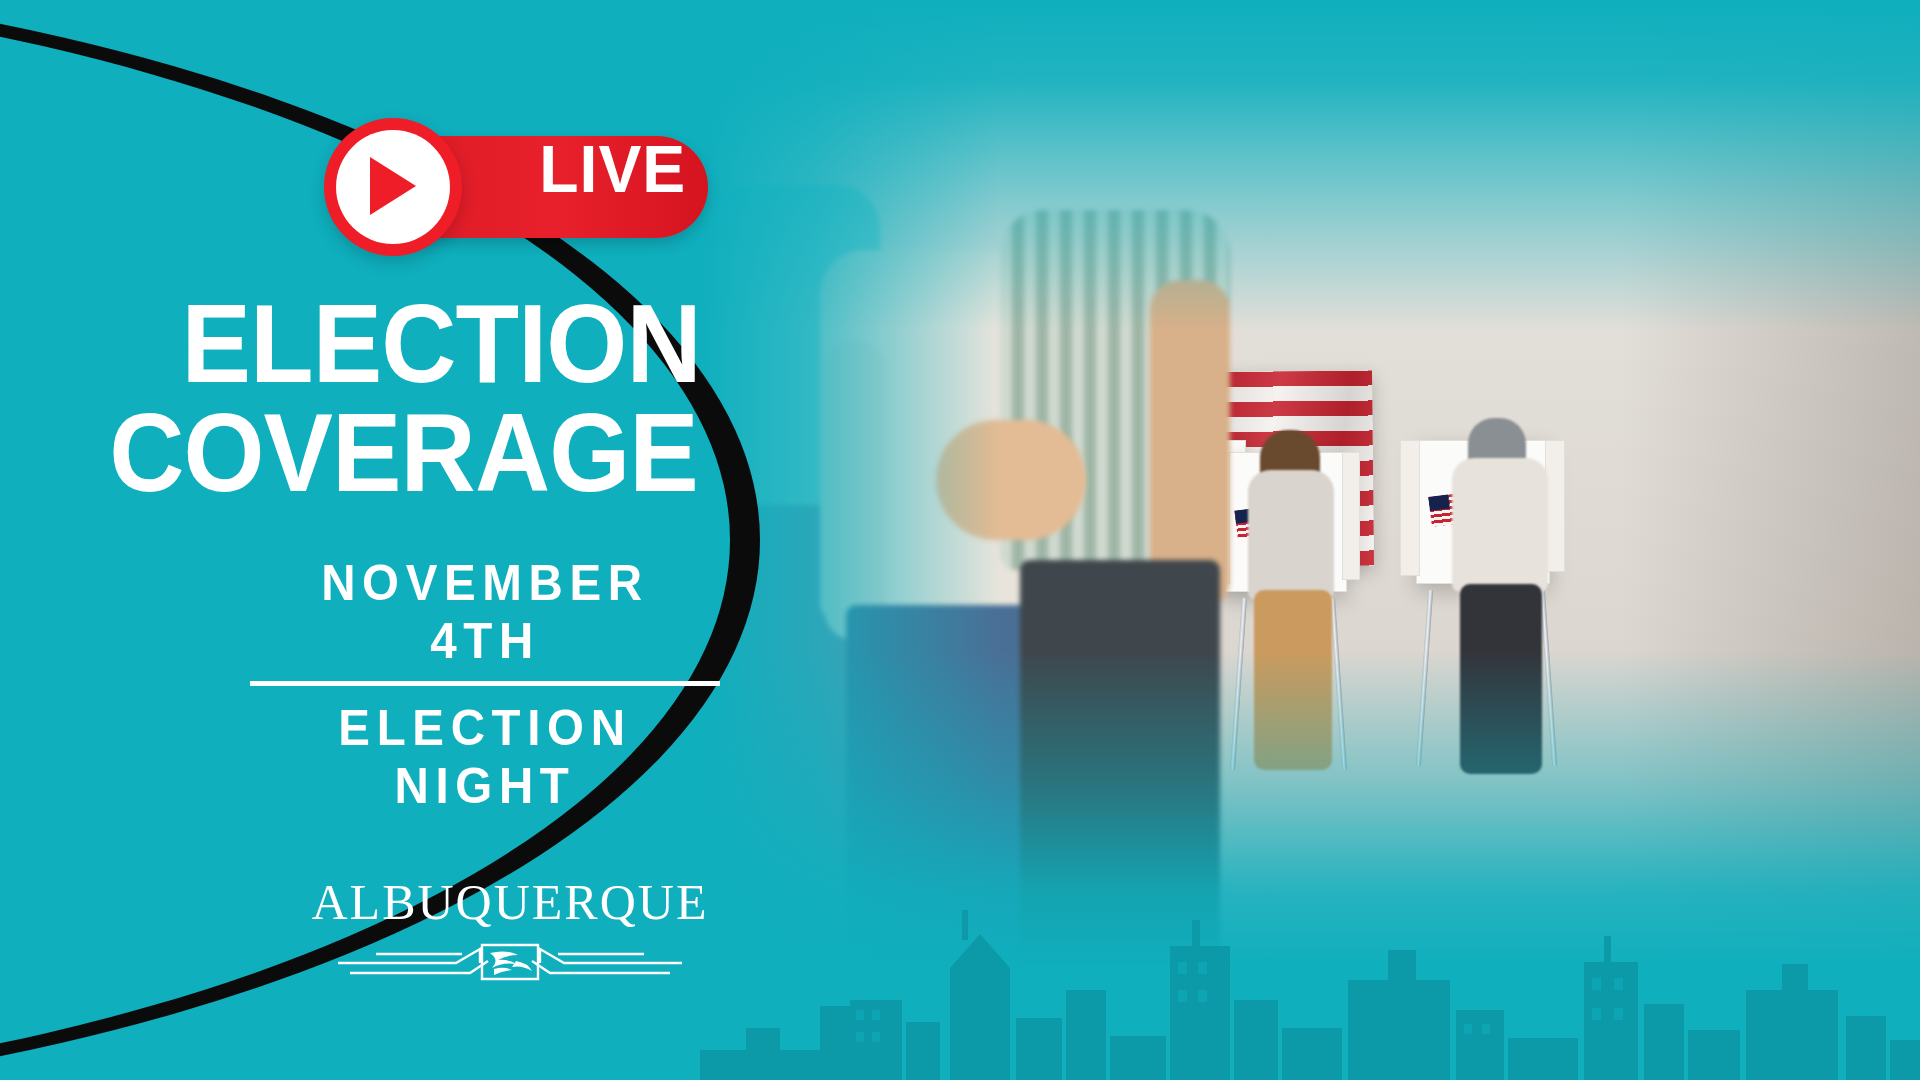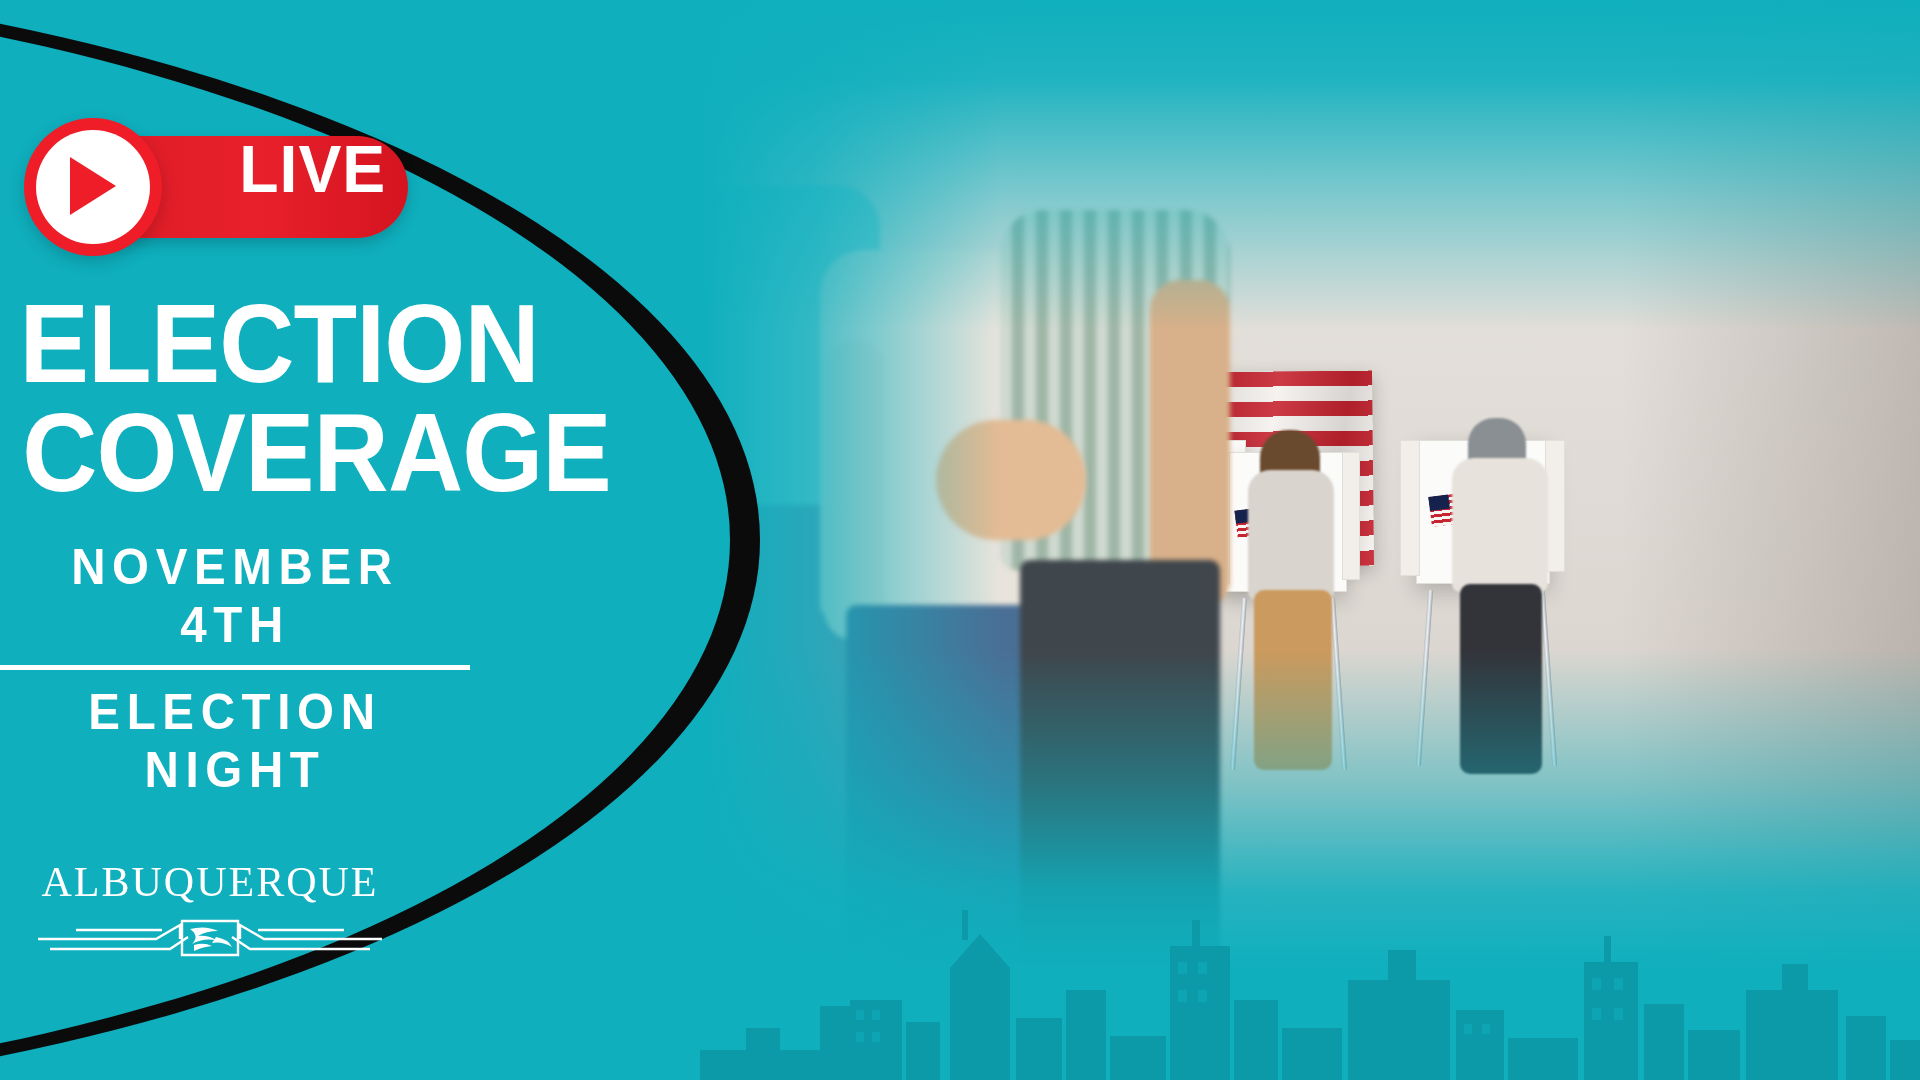--- a/index.html
+++ b/index.html
@@ -59,47 +59,47 @@
 
   
   .left-mask{position:absolute;left:0;top:0;width:900px;height:1080px;}
   .arc-black{position:absolute;left:-560px;top:-30px;width:1320px;height:1140px;
         background:#0b0b0b;border-radius:0 100% 100% 0 / 0 50% 50% 0;}
   .arc-teal{position:absolute;left:-570px;top:-20px;width:1300px;height:1120px;
         background:#0fafbe;border-radius:0 100% 100% 0 / 0 50% 50% 0;}
 
   
   .left-content{position:absolute;left:0;top:0;width:720px;height:1080px;
-        display:flex;flex-direction:column;align-items:flex-start;}
+        display:flex;flex-direction:column;align-items:flex-end;}
 
   .live-badge{position:relative;margin-top:118px;width:420px;height:138px;}
   .pill{position:absolute;left:78px;top:18px;width:330px;height:102px;border-radius:52px;
         background:linear-gradient(90deg,#c9121f 0%,#e01d28 18%,#e8202b 55%,#d51420 100%);
         box-shadow:0 6px 14px rgba(0,0,0,.18);}
   .pill-label{position:absolute;left:0;right:26px;top:0;height:102px;line-height:102px;
         text-align:right;color:#fff;font-size:67px;font-weight:900;letter-spacing:1px;
         font-family:"Liberation Sans",sans-serif;transform:scaleX(.96);}
   .play-outer{position:absolute;left:24px;top:0;width:138px;height:138px;border-radius:50%;
         background:#ee1d27;box-shadow:0 6px 16px rgba(0,0,0,.18);}
   .play-inner{position:absolute;left:12px;top:12px;width:114px;height:114px;border-radius:50%;background:#fff;}
   .play-tri{position:absolute;left:46px;top:39px;width:0;height:0;
         border-left:46px solid #ee1d27;border-top:29px solid transparent;border-bottom:29px solid transparent;}
 
   .head1,.head2{color:#fff;font-weight:800;line-height:.92;text-align:center;
         font-family:"Liberation Sans",sans-serif;letter-spacing:-1px;}
   .head1{font-size:112px;margin-top:36px;transform:scaleX(.93);}
   .head2{font-size:112px;margin-top:6px;transform:scaleX(.93);}
 
-  .datewrap{margin-top:34px;width:470px;text-align:center;}
+  .datewrap{margin-top:50px;width:470px;text-align:center;}
   .dateline{color:#fff;font-size:50px;font-weight:800;letter-spacing:7px;
         font-family:"Liberation Sans",sans-serif;transform:scaleX(.95);}
   .rule{height:5px;background:#fff;margin:11px auto 13px;width:100%;}
 
   .logo{margin-top:62px;width:420px;text-align:center;color:#fff;}
-  .logo-top{font-family:"Liberation Serif",serif;font-size:42px;letter-spacing:2px;line-height:1;}
+  .logo-top{font-family:"Liberation Serif",serif;font-size:50px;letter-spacing:2px;line-height:1;}
   .logo-main{font-family:"Liberation Serif",serif;font-size:96px;letter-spacing:2px;line-height:.98;margin-top:-4px;}
   .wings{margin-top:6px;}
 
   
   .right-text{position:absolute;left:700px;top:38px;width:1220px;text-align:center;color:#fff;}
   .t-2025{font-size:96px;font-weight:900;letter-spacing:-1px;line-height:1;
         font-family:"Liberation Sans",sans-serif;transform:scaleX(.95);
         text-shadow:0 2px 10px rgba(0,0,0,.10);}
   .t-sub{font-size:25px;font-weight:400;letter-spacing:.7px;margin-top:16px;
         font-family:"Liberation Sans",sans-serif;transform:scaleX(.93);}

